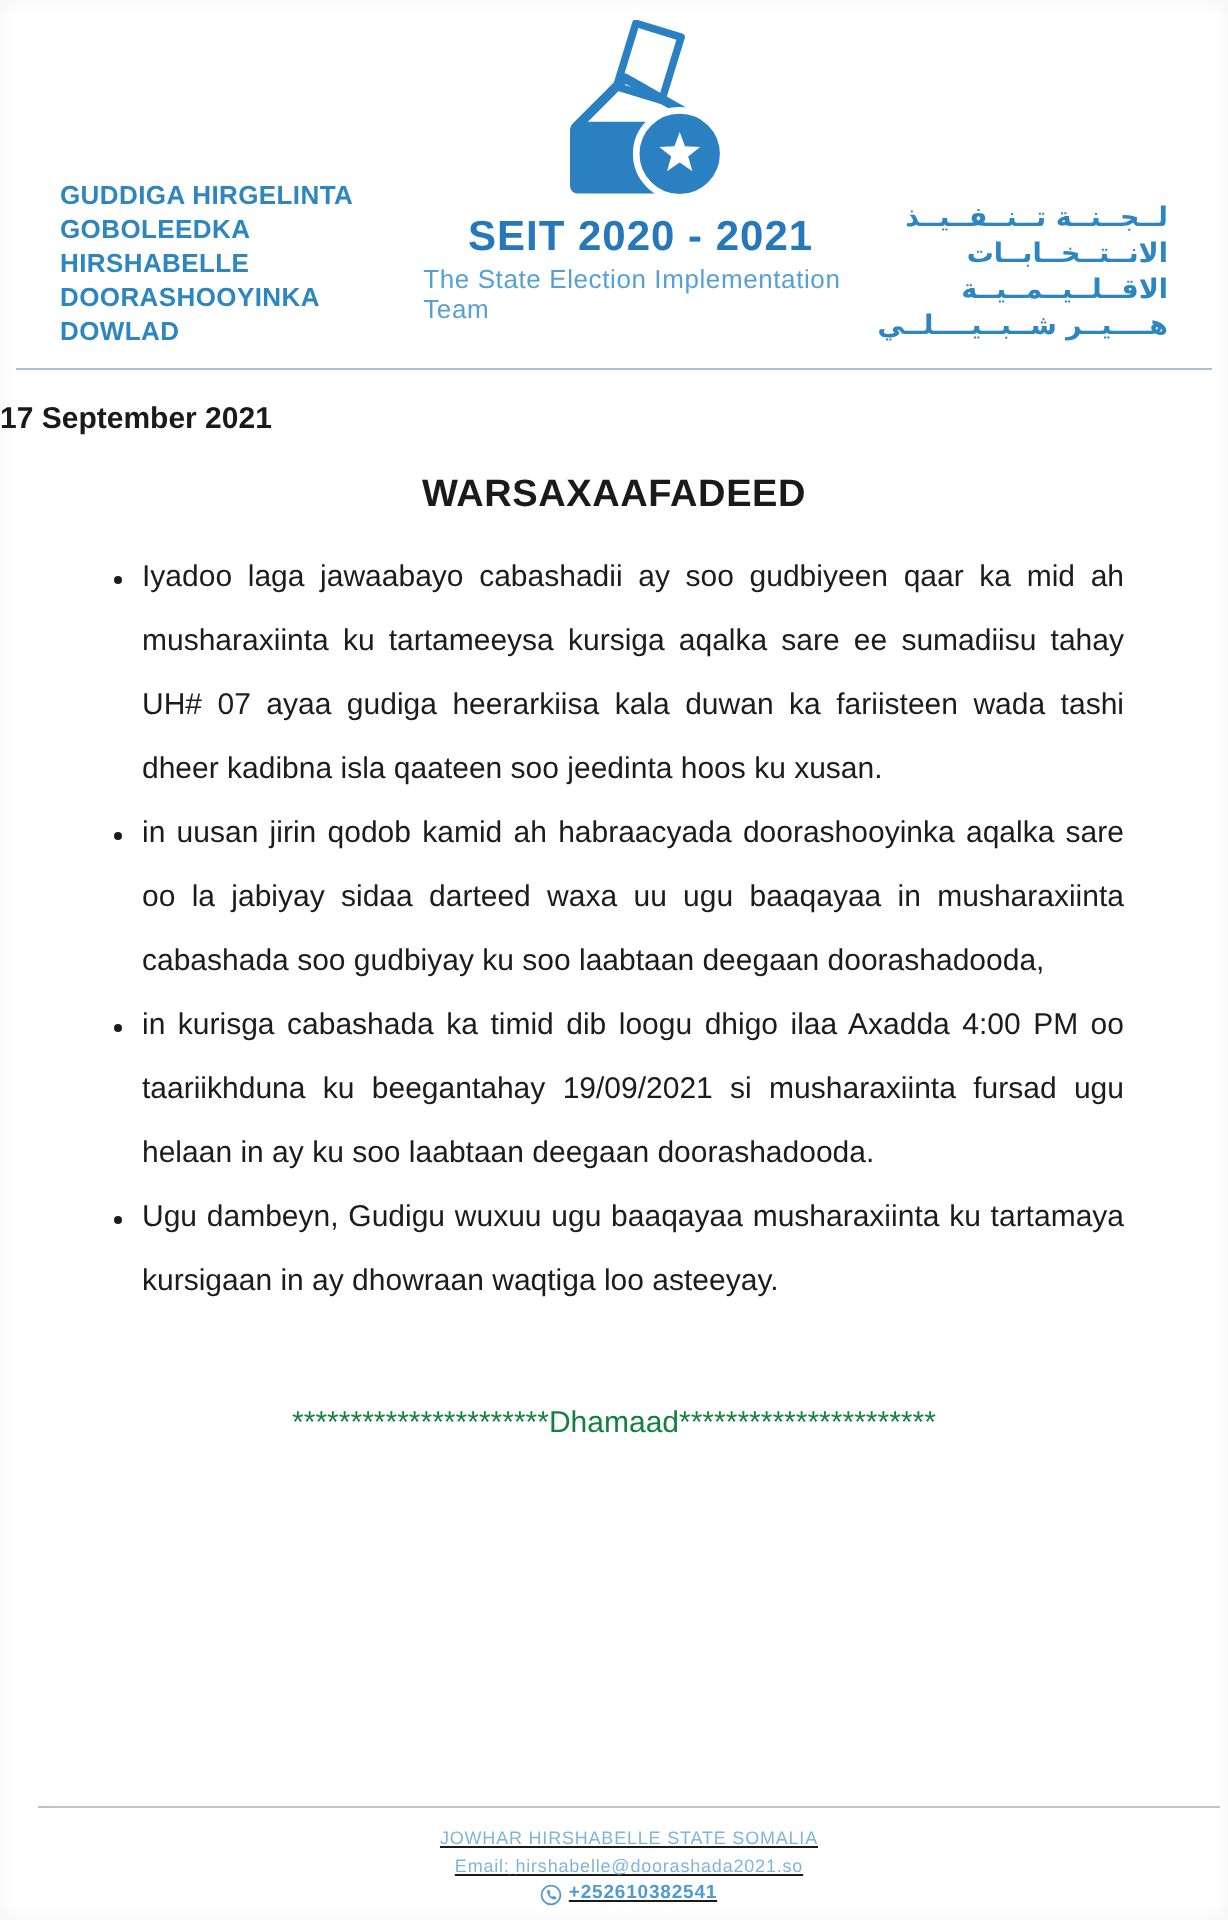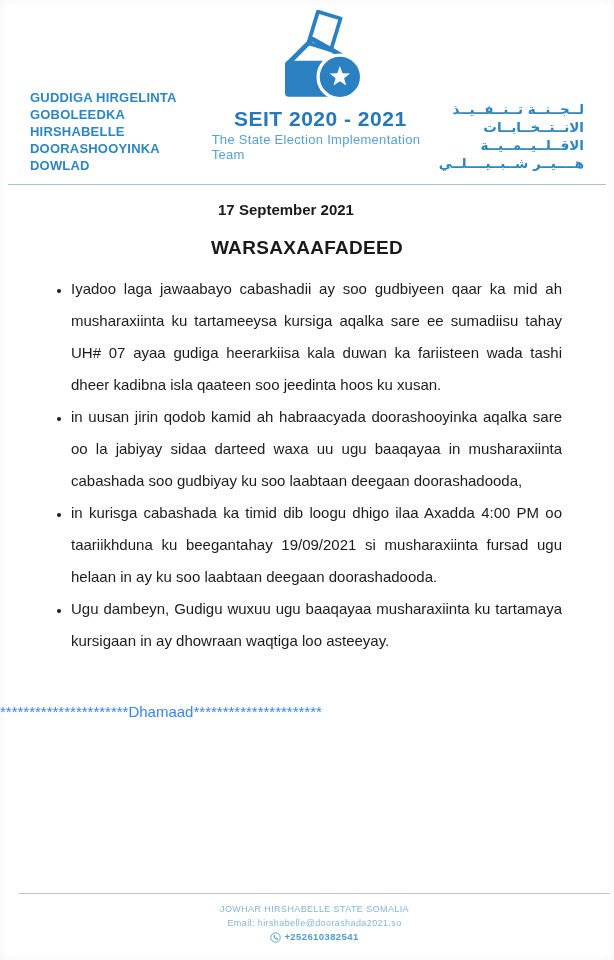--- a/index.html
+++ b/index.html
@@ -67,21 +67,21 @@
   }
 
   .header-divider {
     border: none;
     border-top: 1.5px solid #a9bfd2;
     margin: 6px 8px 0 8px;
   }
 
   
   .date-line {
-    text-align: center;
+    text-align: left;
     margin: 16px 42px 0 0;
     font-weight: bold;
     font-size: 15px;
   }
   .doc-title {
     text-align: center;
     font-weight: bold;
     font-size: 19px;
     letter-spacing: 0.3px;
     margin-top: 19px;
@@ -93,30 +93,32 @@
   }
   .bullet-list li {
     font-size: 15px;
     line-height: 32px;
     text-align: justify;
     color: #1c1c1c;
   }
   .bullet-list li::marker { font-size: 12px; }
 
   .end-marker {
+    text-align: center;
     font-size: 15px;
     margin-top: 46px;
-    color: #3b82f6;
+    color: #15803d;
   }
 
   
   .footer {
     position: absolute;
     left: 15px; right: 0; bottom: 0;
-    padding-bottom: 16px;
+    padding-bottom: 6px;
+    text-decoration: underline;
   }
   .footer-divider {
     border: none;
     border-top: 1.5px solid #b9c6cf;
     margin: 0 4px 8px 4px;
   }
   .footer-line {
     text-align: center;
     color: #82b5da;
     font-size: 9px;

